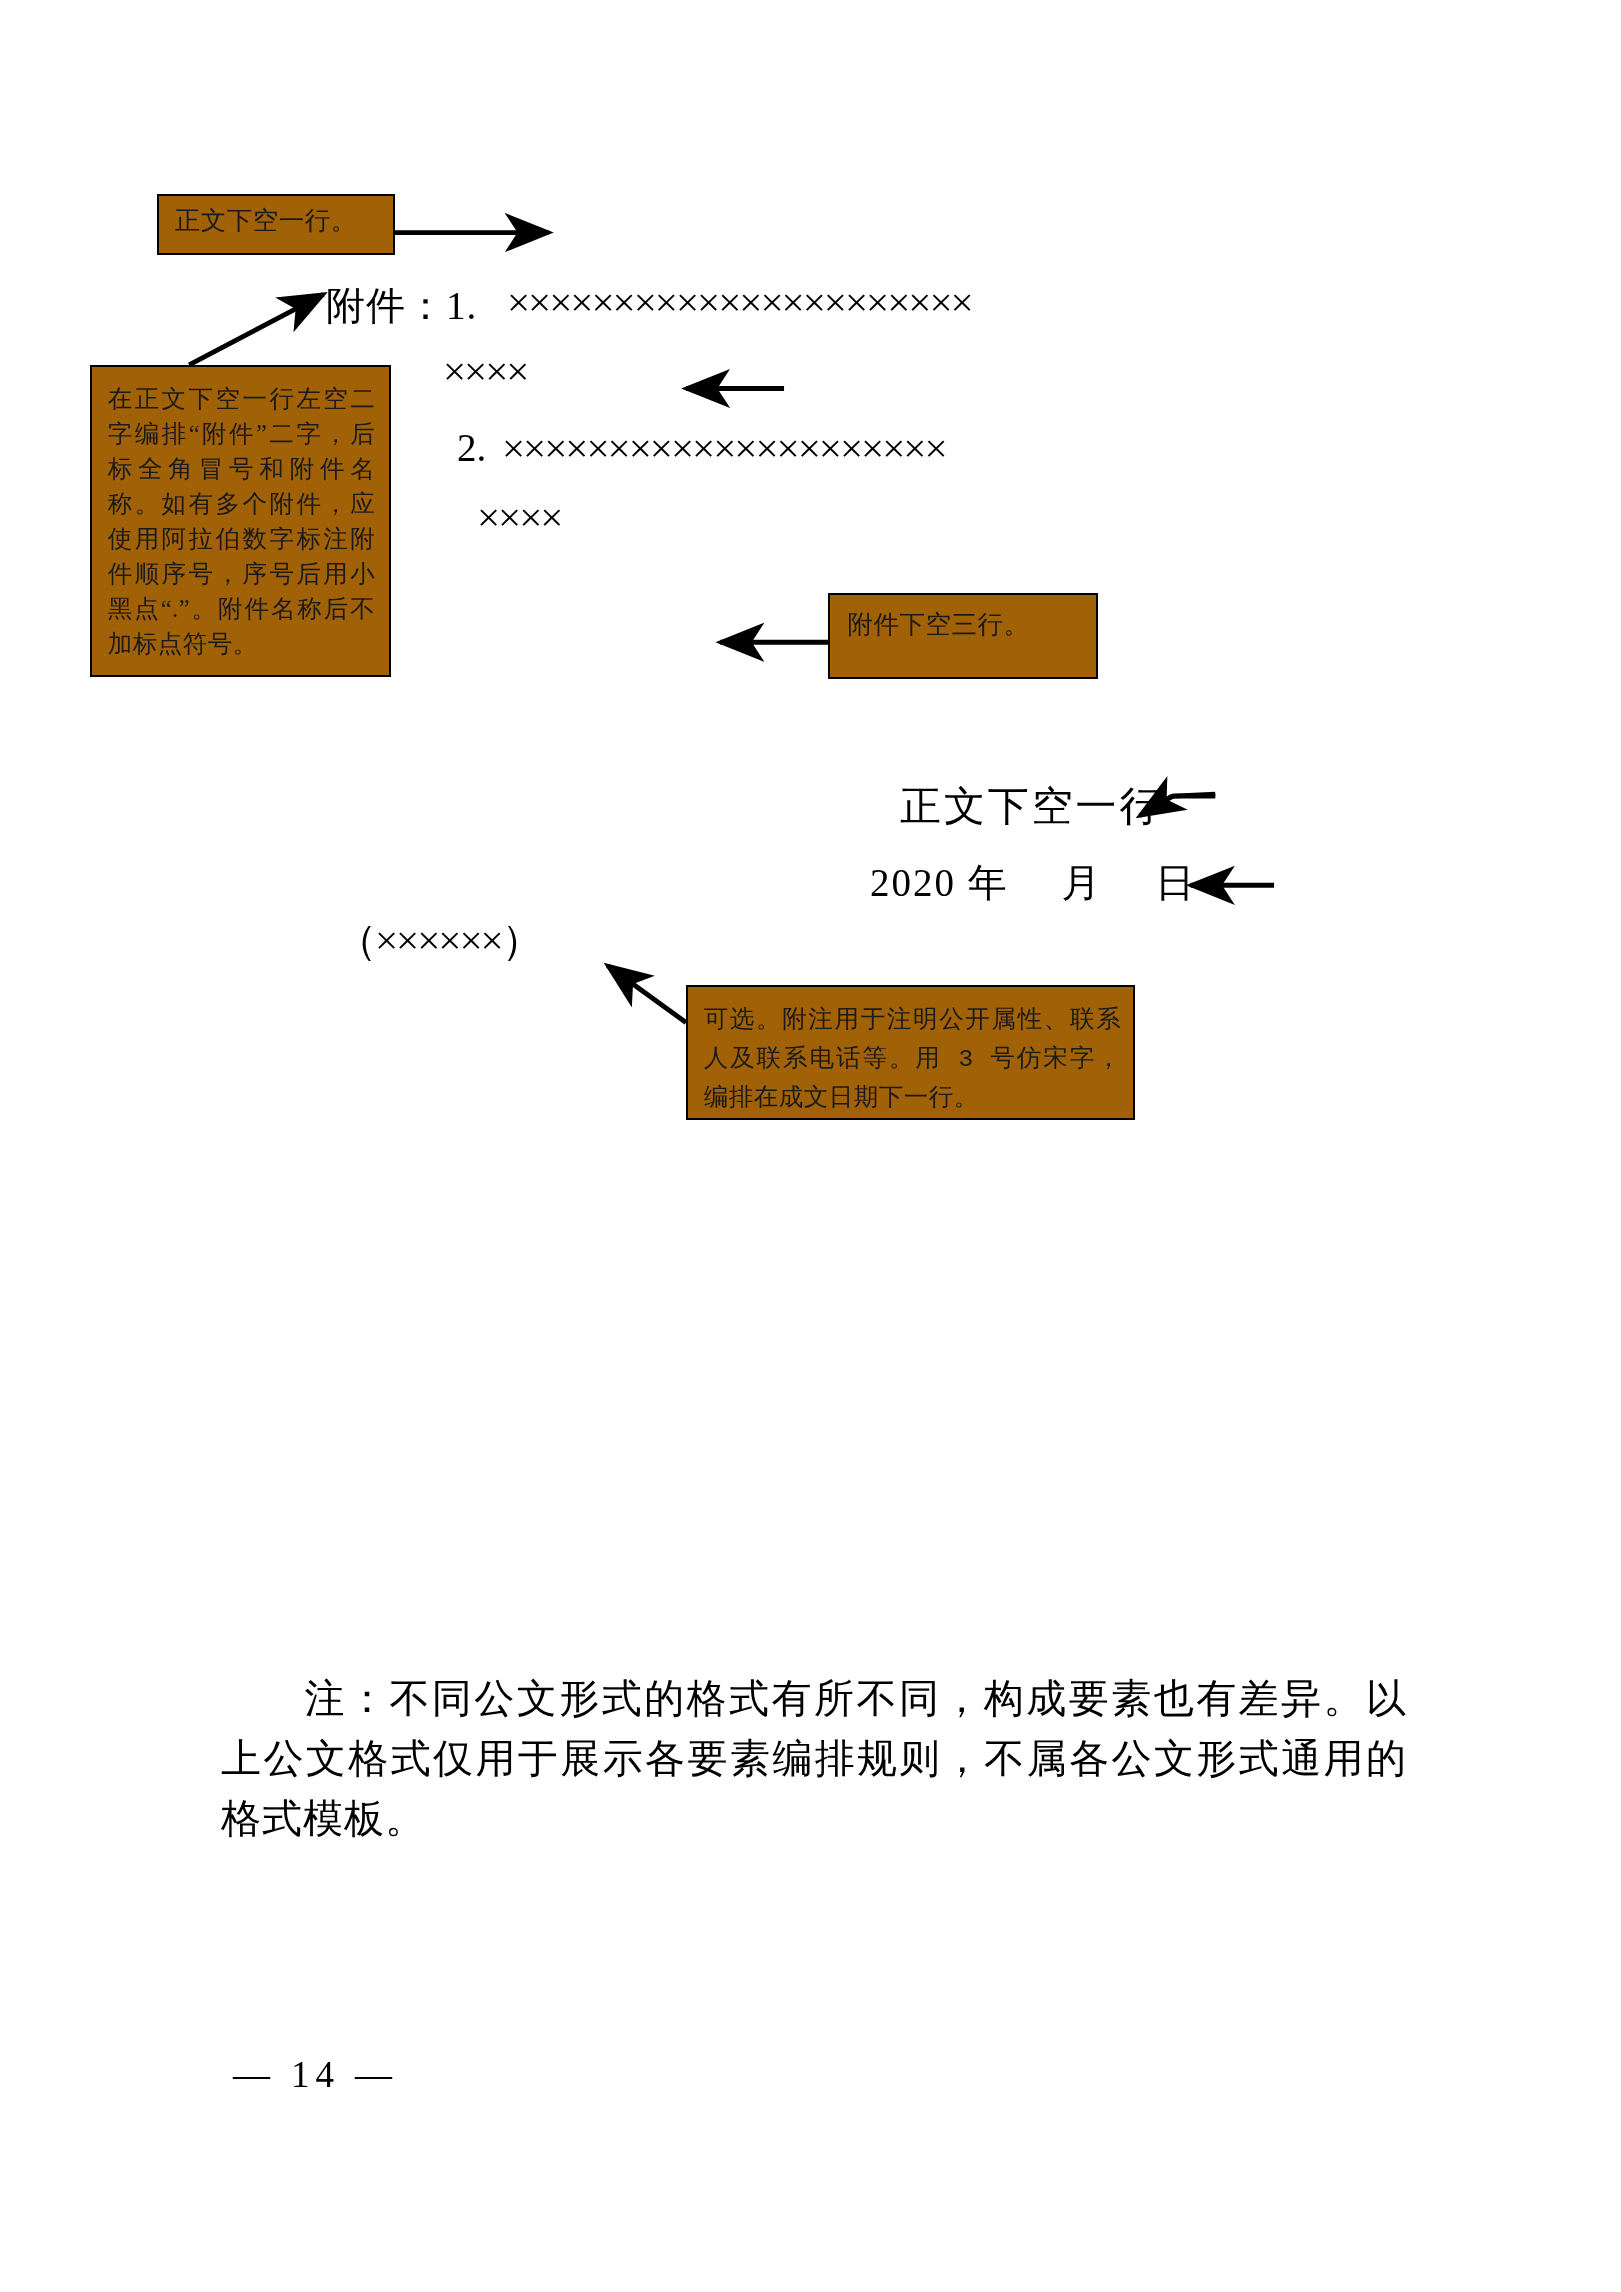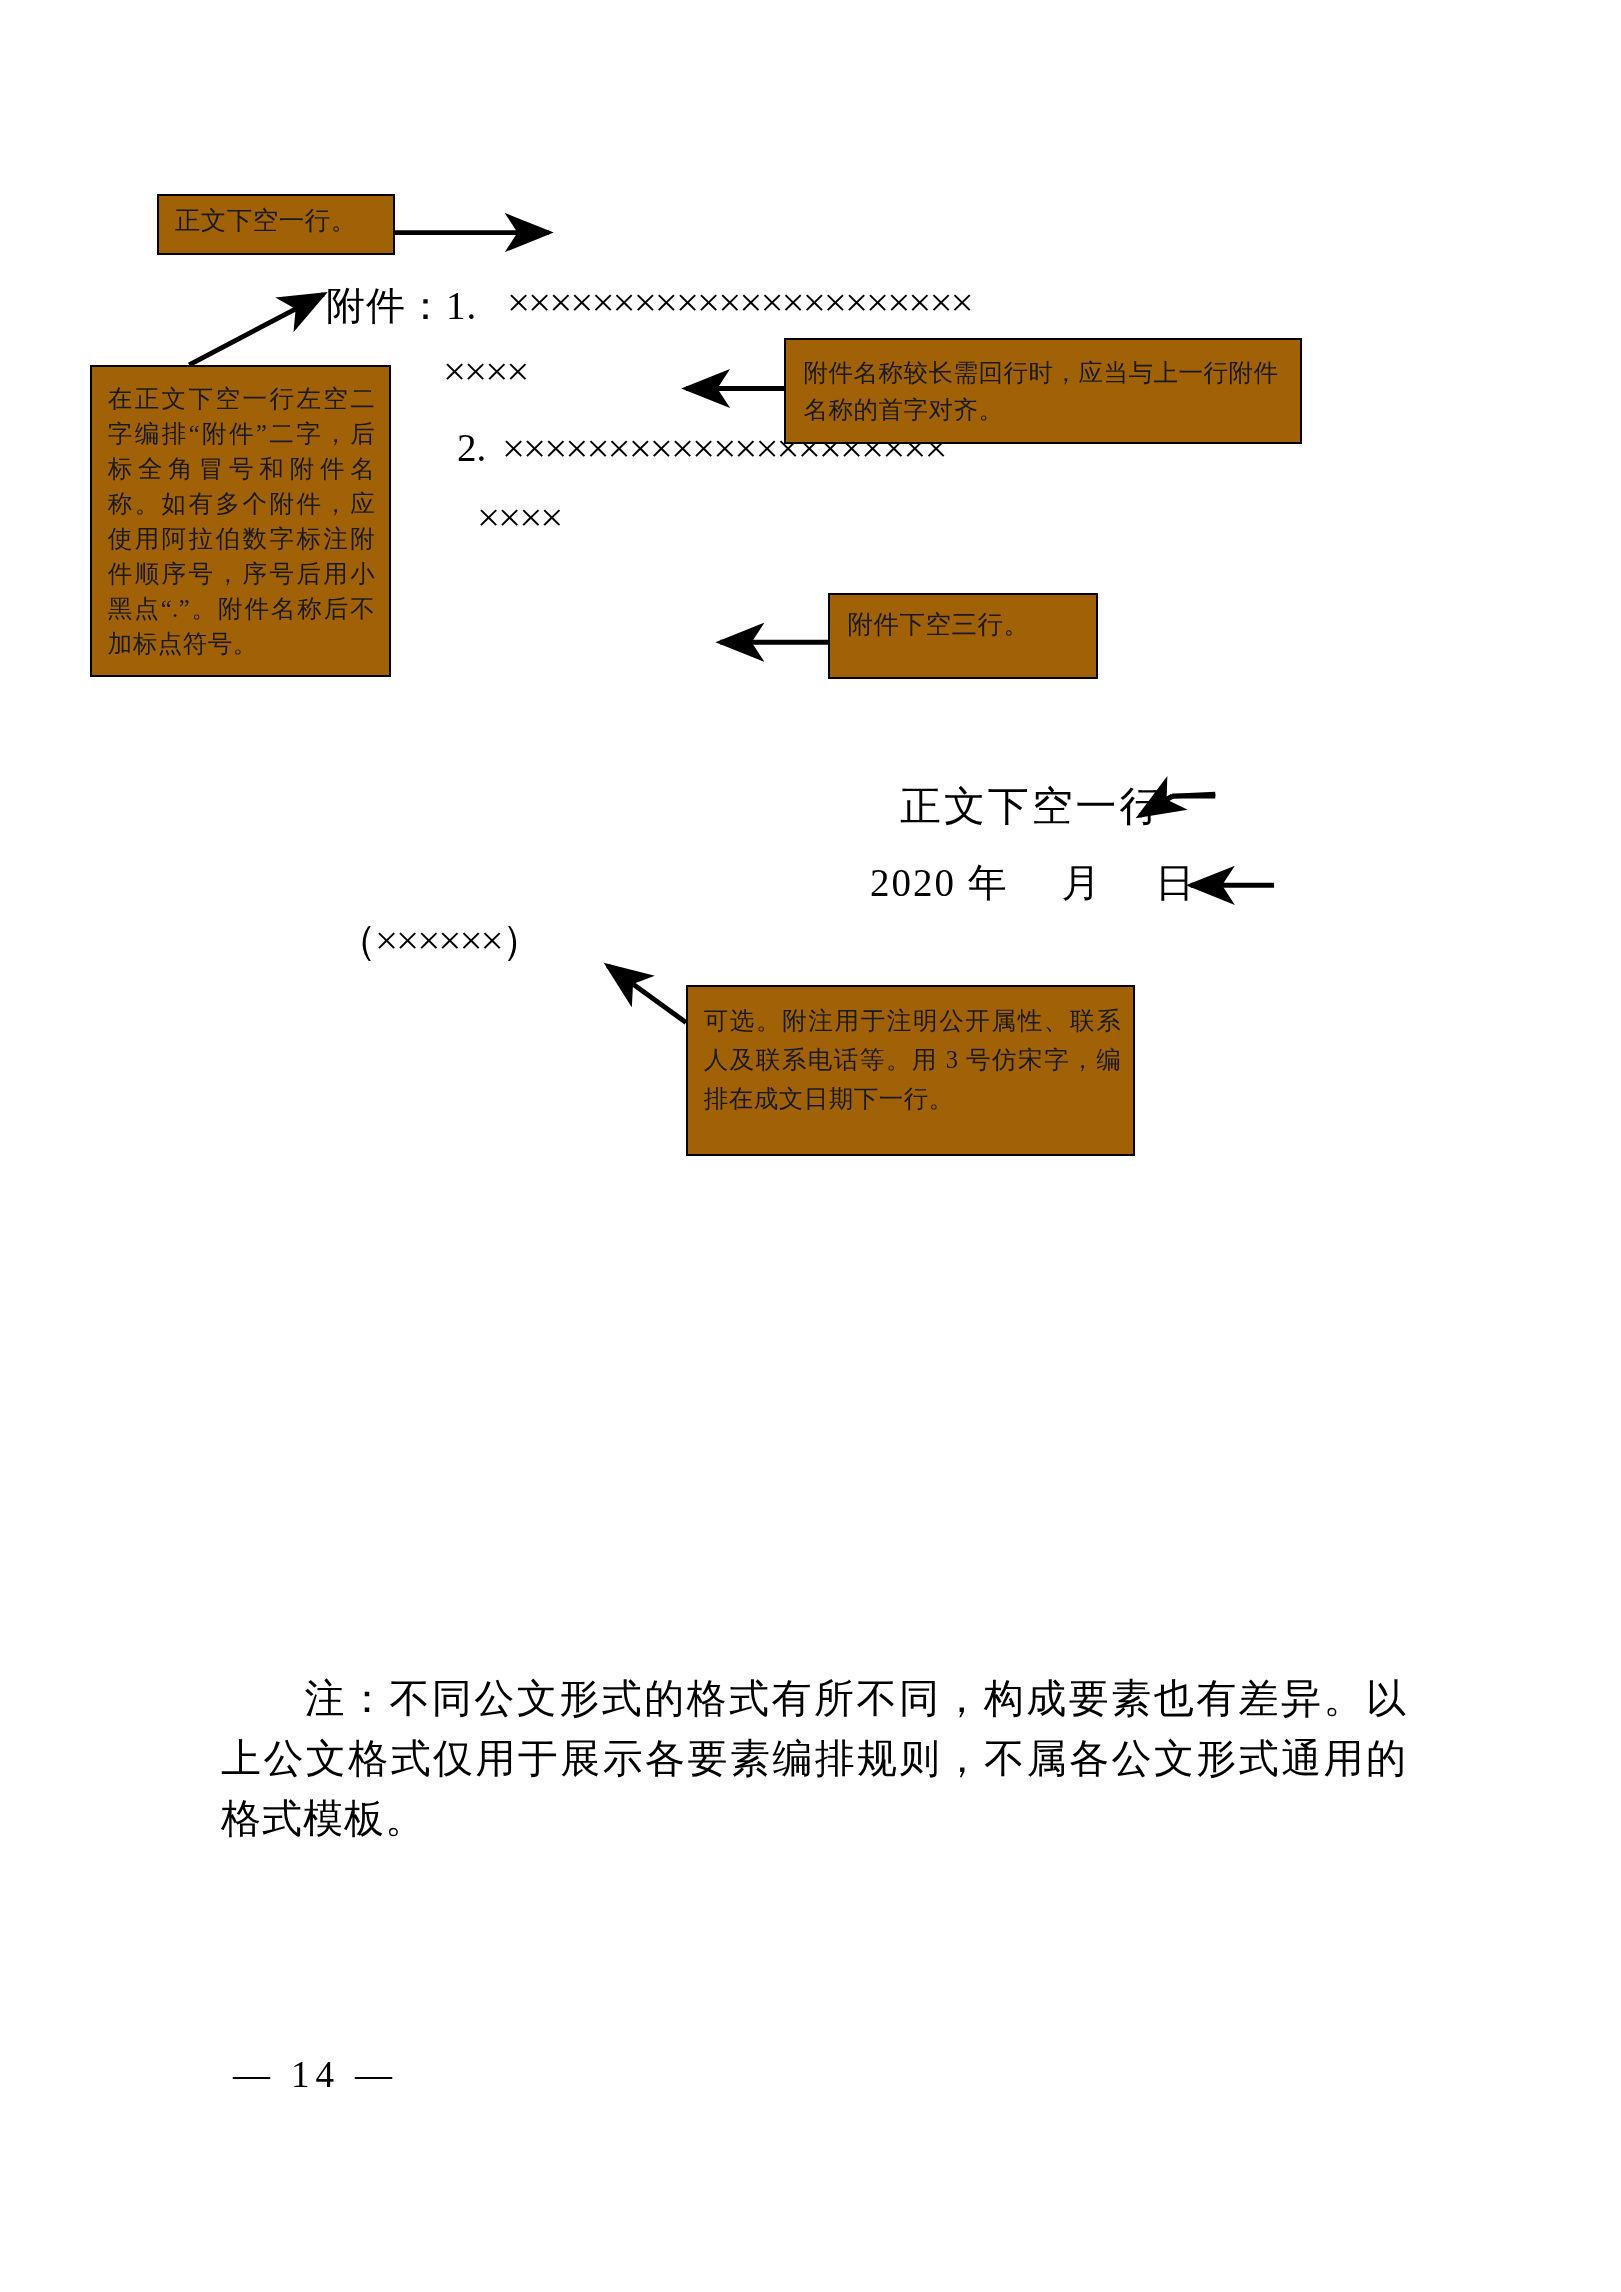--- a/index.html
+++ b/index.html
@@ -56,24 +56,25 @@
     left:1215px;top:637px;width:243px;height:157px;
     padding:11.8px 9.8px 0 15.7px;
     font-size:24.5px;line-height:34px;
   }
   #c-date-rule{
     left:1274px;top:848px;width:253px;height:86px;
     padding:11.8px 9.8px 0 15.7px;
     font-size:24.5px;line-height:34px;
   }
   #c-note-rule{
-    left:686px;top:985px;width:449px;height:171px;
+    left:686px;top:985px;width:449px;height:135px;
     padding:13.7px 11.8px 0 15.7px;
     font-size:24.5px;line-height:39px;
     text-align:justify;
+    font-family:Liberation Mono, monospace;
   }
 
   
   .arrows{position:absolute;left:0;top:0;width:1621px;height:2293px;z-index:4;}
 
   
   .doc-line{
     position:absolute;
     font-family:"Liberation Serif","DejaVu Serif",serif;
     white-space:nowrap;
@@ -183,23 +184,20 @@
   </svg>
 
   <div class="callout" id="c-body-blank">
     <span class="txt">正文下空一行。</span>
   </div>
 
   <div class="callout" id="c-attach-rule">
     <span class="txt">在正文下空一行左空二字编排“附件”二字，后标全角冒号和附件名称。如有多个附件，应使用阿拉伯数字标注附件顺序号，序号后用小黑点“.”。附件名称后不加标点符号。</span>
   </div>
 
-  <div class="callout" id="c-wrap-align">
-    <span class="txt">附件名称较长需回行时，应当与上一行附件名称的首字对齐。</span>
-  </div>
 
   <div class="callout" id="c-blank3">
     <span class="txt">附件下空三行。</span>
   </div>
 
 
 
   <div class="callout" id="c-note-rule">
     <span class="txt">可选。附注用于注明公开属性、联系人及联系电话等。用 3 号仿宋字，编排在成文日期下一行。</span>
   </div>

